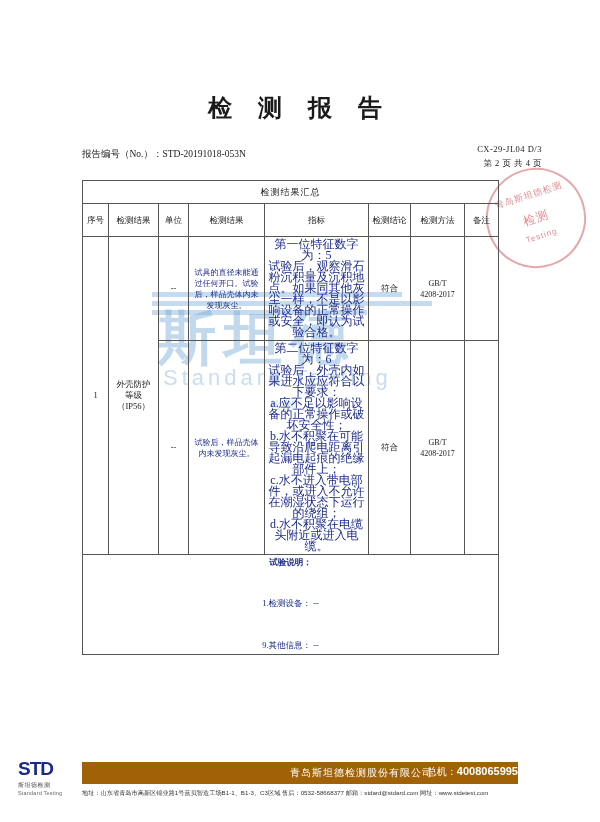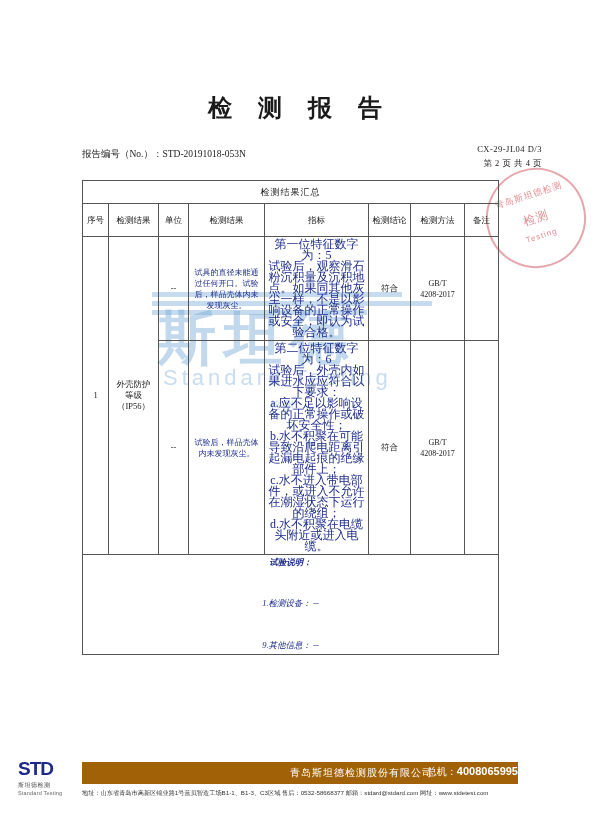--- a/index.html
+++ b/index.html
@@ -95,21 +95,20 @@
     vertical-align:top;
     margin-left:14px;
   }
   .conc{font-size:8.5px;}
   .meth{font-size:8px;line-height:12px;}
   .notes-cell{
     text-align:left;
     vertical-align:top;
     padding:6px 8px;
     height:56px;
-    font-style:italic;
   }
   .notes-cell .nt-title{
     color:#1b2a8a;
     font-size:8.5px;
     font-weight:bold;
     margin-bottom:4px;
   }
   .notes-cell .nt-line{
     color:#1b2a8a;
     font-size:8.5px;

